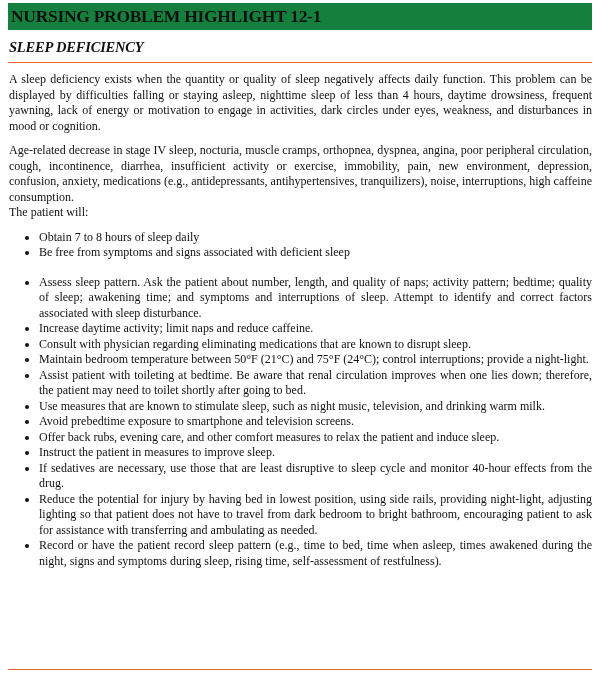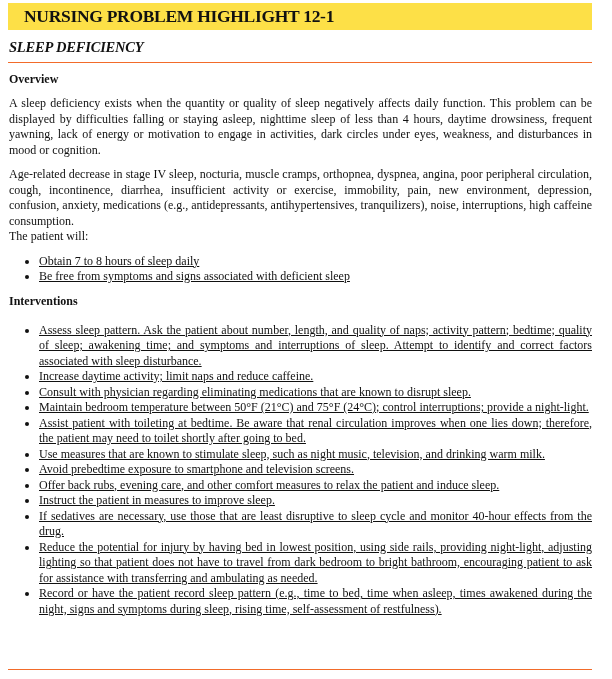--- a/index.html
+++ b/index.html
@@ -15,25 +15,25 @@
       color: #111111;
       position: relative;
     }
     .page {
       position: absolute;
       left: 8px;
       top: 3px;
       width: 584px;
     }
     .banner {
-      background: #fde047;
+      background: #15803d;
       height: 27px;
       display: flex;
       align-items: center;
-      padding-left: 16px;
+      padding-left: 3px;
       box-sizing: border-box;
     }
     .banner-title {
       font-family: "Liberation Serif", "DejaVu Serif", serif;
       font-weight: bold;
       font-size: 17.5px;
       color: #111111;
       letter-spacing: -0.3px;
       white-space: nowrap;
     }
@@ -65,21 +65,20 @@
     ul.bullets {
       margin: 0;
       padding: 0 0 0 31px;
       font-size: 12px;
       line-height: 15.5px;
     }
     ul.bullets li {
       text-align: justify;
       padding-left: 0;
       margin: 0;
-      text-decoration: underline;
     }
     #overview-heading { margin-top: 9px; }
     #overview-text { margin-top: 9px; }
     #factors-heading { margin-top: 9px; }
     #factors-text { margin-top: 9px; }
     #goals-heading { margin-top: 9px; }
     #goals-intro { }
     #goals-list { margin-top: 9px; }
     #interventions-heading { margin-top: 9px; }
     #interventions-list { margin-top: 14px; }
@@ -95,32 +94,30 @@
 <body>
 
 <div class="page">
   <div class="banner">
     <span class="banner-title">NURSING PROBLEM HIGHLIGHT 12-1</span>
   </div>
 
   <div class="subtitle">SLEEP DEFICIENCY</div>
   <div class="rule"></div>
 
-  <div class="section-heading" id="overview-heading">Overview</div>
   <div class="para" id="overview-text">A sleep deficiency exists when the quantity or quality of sleep negatively affects daily function. This problem can be displayed by difficulties falling or staying asleep, nighttime sleep of less than 4 hours, daytime drowsiness, frequent yawning, lack of energy or motivation to engage in activities, dark circles under eyes, weakness, and disturbances in mood or cognition.</div>
 
   <div class="para" id="factors-text">Age-related decrease in stage IV sleep, nocturia, muscle cramps, orthopnea, dyspnea, angina, poor peripheral circulation, cough, incontinence, diarrhea, insufficient activity or exercise, immobility, pain, new environment, depression, confusion, anxiety, medications (e.g., antidepressants, antihypertensives, tranquilizers), noise, interruptions, high caffeine consumption.</div>
 
   <div class="para" id="goals-intro">The patient will:</div>
   <ul class="bullets" id="goals-list">
     <li>Obtain 7 to 8 hours of sleep daily</li>
     <li>Be free from symptoms and signs associated with deficient sleep</li>
   </ul>
 
-  <div class="section-heading" id="interventions-heading">Interventions</div>
   <ul class="bullets" id="interventions-list">
     <li>Assess sleep pattern. Ask the patient about number, length, and quality of naps; activity pattern; bedtime; quality of sleep; awakening time; and symptoms and interruptions of sleep. Attempt to identify and correct factors associated with sleep disturbance.</li>
     <li>Increase daytime activity; limit naps and reduce caffeine.</li>
     <li>Consult with physician regarding eliminating medications that are known to disrupt sleep.</li>
     <li>Maintain bedroom temperature between 50°F (21°C) and 75°F (24°C); control interruptions; provide a night-light.</li>
     <li>Assist patient with toileting at bedtime. Be aware that renal circulation improves when one lies down; therefore, the patient may need to toilet shortly after going to bed.</li>
     <li>Use measures that are known to stimulate sleep, such as night music, television, and drinking warm milk.</li>
     <li>Avoid prebedtime exposure to smartphone and television screens.</li>
     <li>Offer back rubs, evening care, and other comfort measures to relax the patient and induce sleep.</li>
     <li>Instruct the patient in measures to improve sleep.</li>

